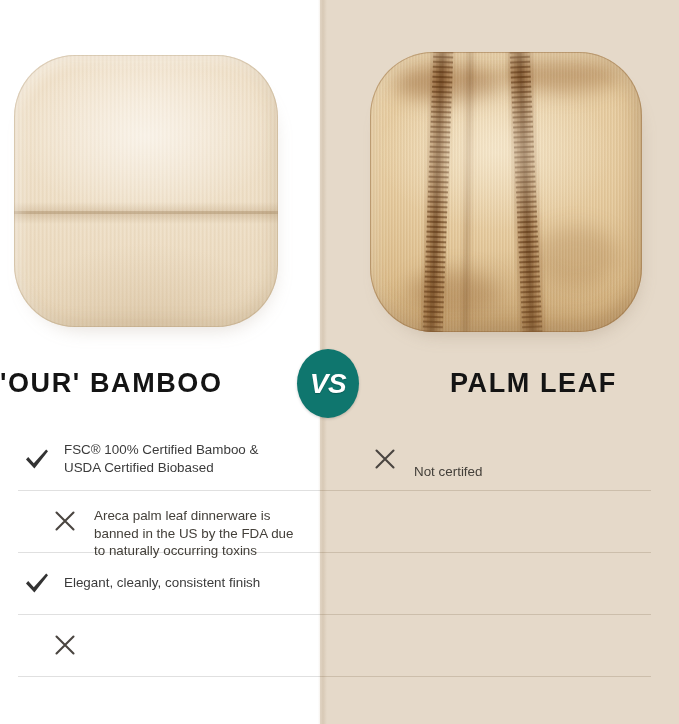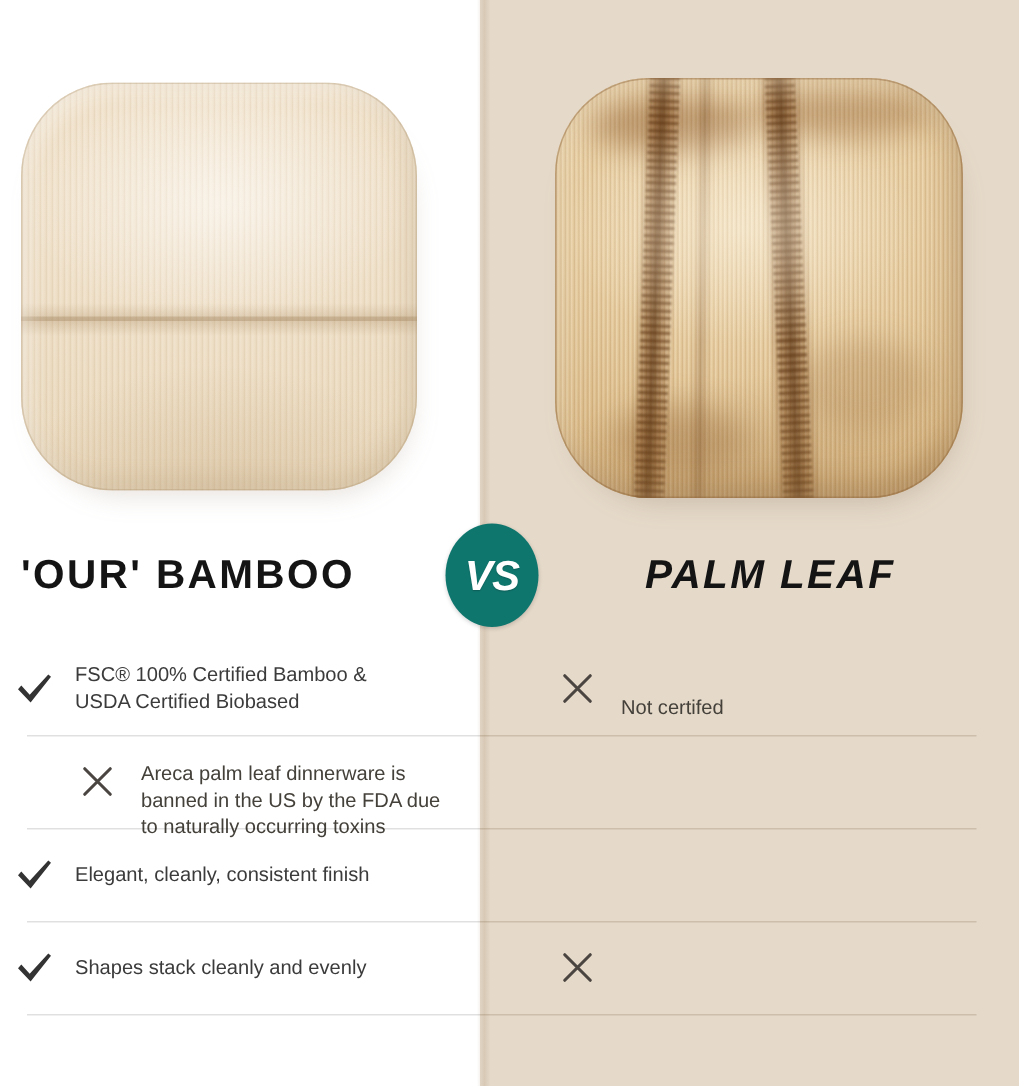--- a/index.html
+++ b/index.html
@@ -85,39 +85,39 @@
       radial-gradient(60% 38% at 46% 36%, rgba(255,250,236,.40) 0%, rgba(255,250,236,0) 72%),
       radial-gradient(100% 60% at 50% 108%, rgba(150,110,64,.34) 0%, rgba(150,110,64,0) 62%);}
   .palm-rim{position:absolute;inset:0;border-radius:23%;
     box-shadow:inset 0 0 0 1px rgba(140,98,52,.42), inset -6px -6px 20px rgba(120,80,40,.30), inset 6px 6px 18px rgba(255,248,230,.35);}
 
   
   .titles{position:absolute;left:0;top:352px;width:679px;height:62px;}
   .title{position:absolute;top:0;height:62px;display:flex;align-items:center;
     font-weight:700;font-size:27px;letter-spacing:1.6px;color:#141414;
     font-family:"Liberation Sans", sans-serif;white-space:nowrap;}
-  #title-left{left:14px;}
-  #title-right{left:430px;font-style:italic;}
+  #title-left{left:0;}
+  #title-right{left:450px;}
 
   .vs-badge{position:absolute;left:297px;top:349px;width:62px;height:69px;
     border-radius:50%;background:#0f766e;
     display:flex;align-items:center;justify-content:center;
     box-shadow:0 1px 3px rgba(0,0,0,.18);}
   .vs-badge span{color:#ffffff;font-weight:700;font-style:italic;font-size:28px;
     letter-spacing:-.5px;font-family:"Liberation Sans", sans-serif;
     text-shadow:0 1px 1px rgba(0,0,0,.22);}
 
   
   .rows{position:absolute;left:0;top:428px;width:679px;}
   .row{position:relative;width:679px;display:flex;}
   .divider{position:absolute;left:18px;right:0;top:0;height:1px;background:rgba(0,0,0,.12);}
   .divider.on-beige{background:rgba(120,95,65,.22);}
 
   .cell{position:relative;display:flex;align-items:center;box-sizing:border-box;}
-  .cell-left{width:320px;padding-left:6px;}
+  .cell-left{width:320px;padding-left:20px;}
   .cell-right{width:359px;padding-left:48px;}
 
   .mark{flex:0 0 auto;width:34px;display:flex;align-items:center;justify-content:center;}
   .mark svg{display:block;}
 
   .cell-left .txt{
     font-size:13.4px;line-height:1.33;color:#3b3b3b;
     font-family:"Liberation Sans", sans-serif;padding-left:10px;}
   .cell-right .txt{
     font-size:13.4px;line-height:1.33;color:#44403a;
@@ -219,28 +219,20 @@
             <path d="M2 12.5 L4.2 10.0 L9.8 16.2 L22.2 2.6 L24 4.2 L10.4 21.4 Z" fill="#333333"></path>
           </svg>
         </div>
         <div class="txt">Elegant, cleanly, consistent finish</div>
       </div>
     <div class="divider on-beige" style="left: 320px; right: 28px; top: 0px;"></div>
       </div>
 
     <div class="row r4">
       <div class="divider" style="right: auto; width: 302px;"></div>
-      <div class="cell cell-left">
-        <div class="mark">
-          <svg width="26" height="24" viewBox="0 0 26 24" aria-hidden="true">
-            <path d="M2 12.5 L4.2 10.0 L9.8 16.2 L22.2 2.6 L24 4.2 L10.4 21.4 Z" fill="#333333"></path>
-          </svg>
-        </div>
-        <div class="txt">Shapes stack cleanly and evenly</div>
-      </div>
       <div class="cell cell-right">
         <div class="mark">
           <svg width="22" height="22" viewBox="0 0 22 22" aria-hidden="true">
             <path d="M2.5 2.5 L19.5 19.5 M19.5 2.5 L2.5 19.5" stroke="#4a4540" stroke-width="2.1" stroke-linecap="round" fill="none"></path>
           </svg>
         </div>
       </div>
     <div class="divider on-beige" style="left: 320px; right: 28px; top: 0px;"></div>
       </div>
 

